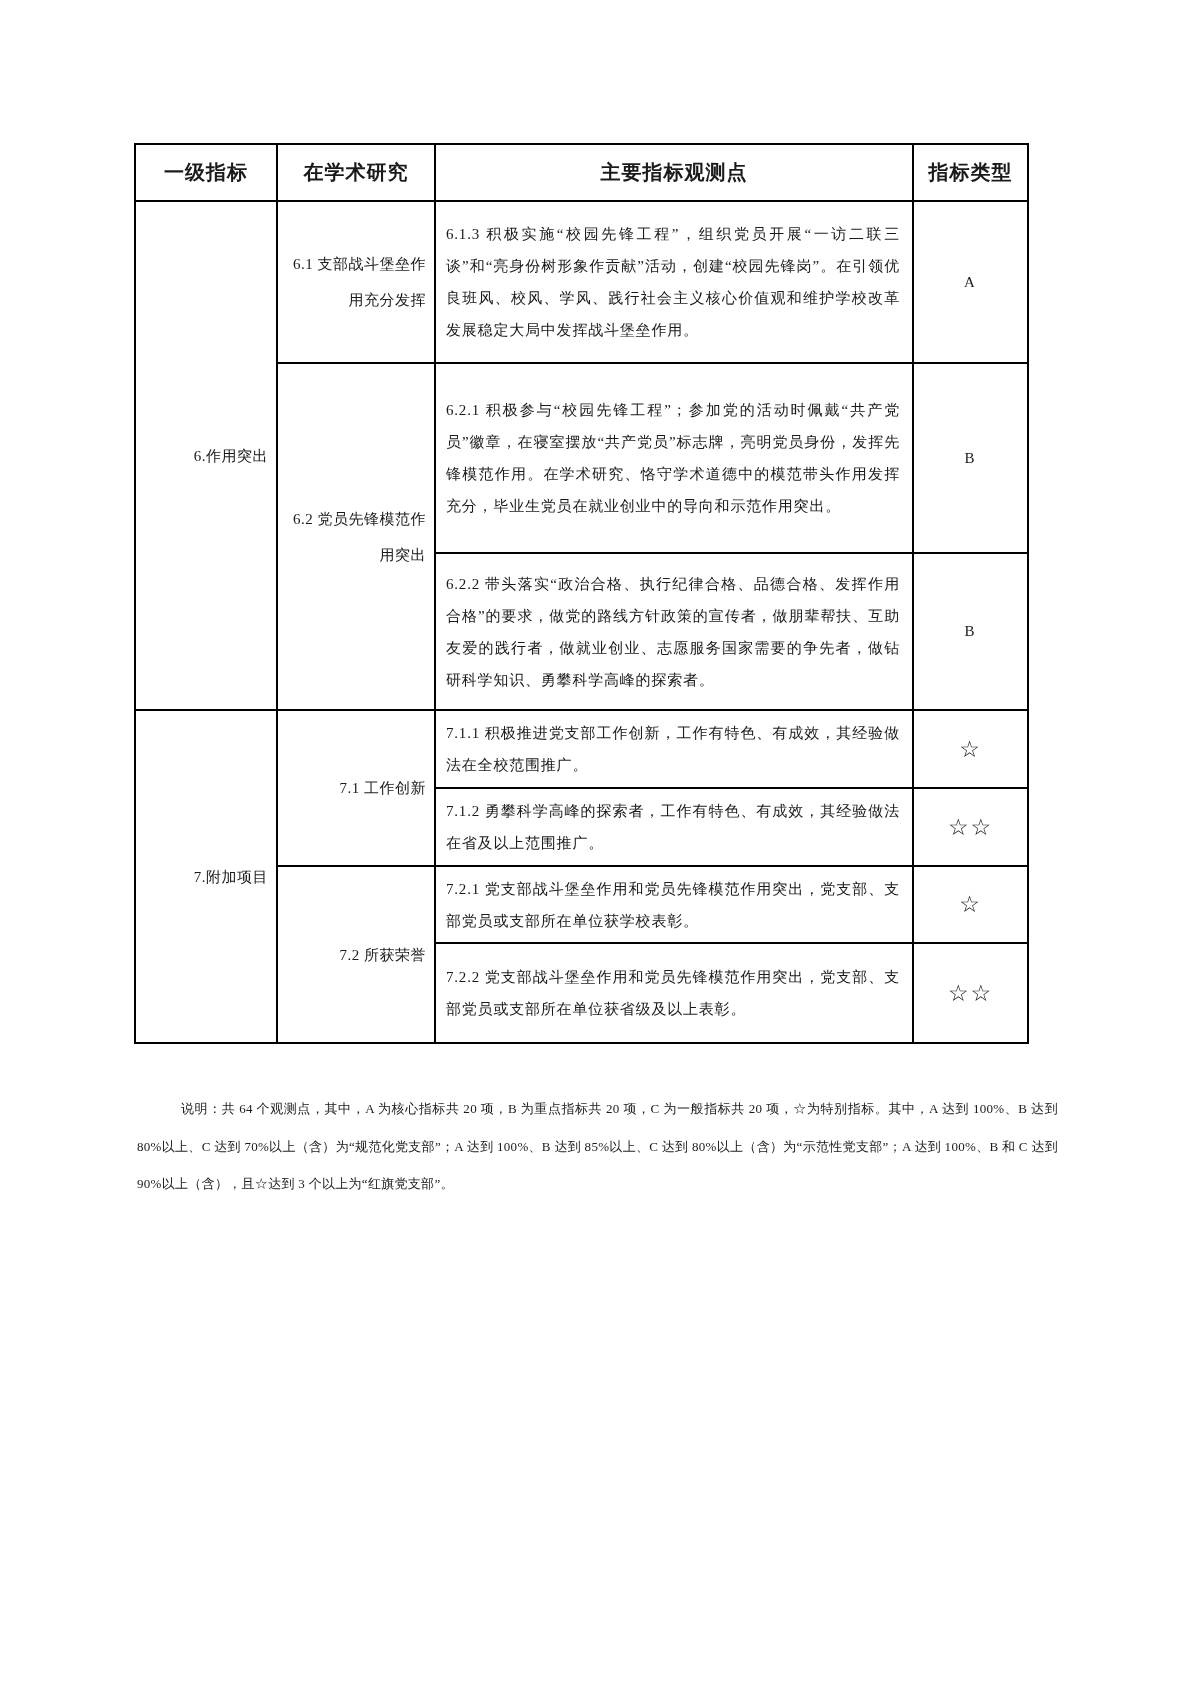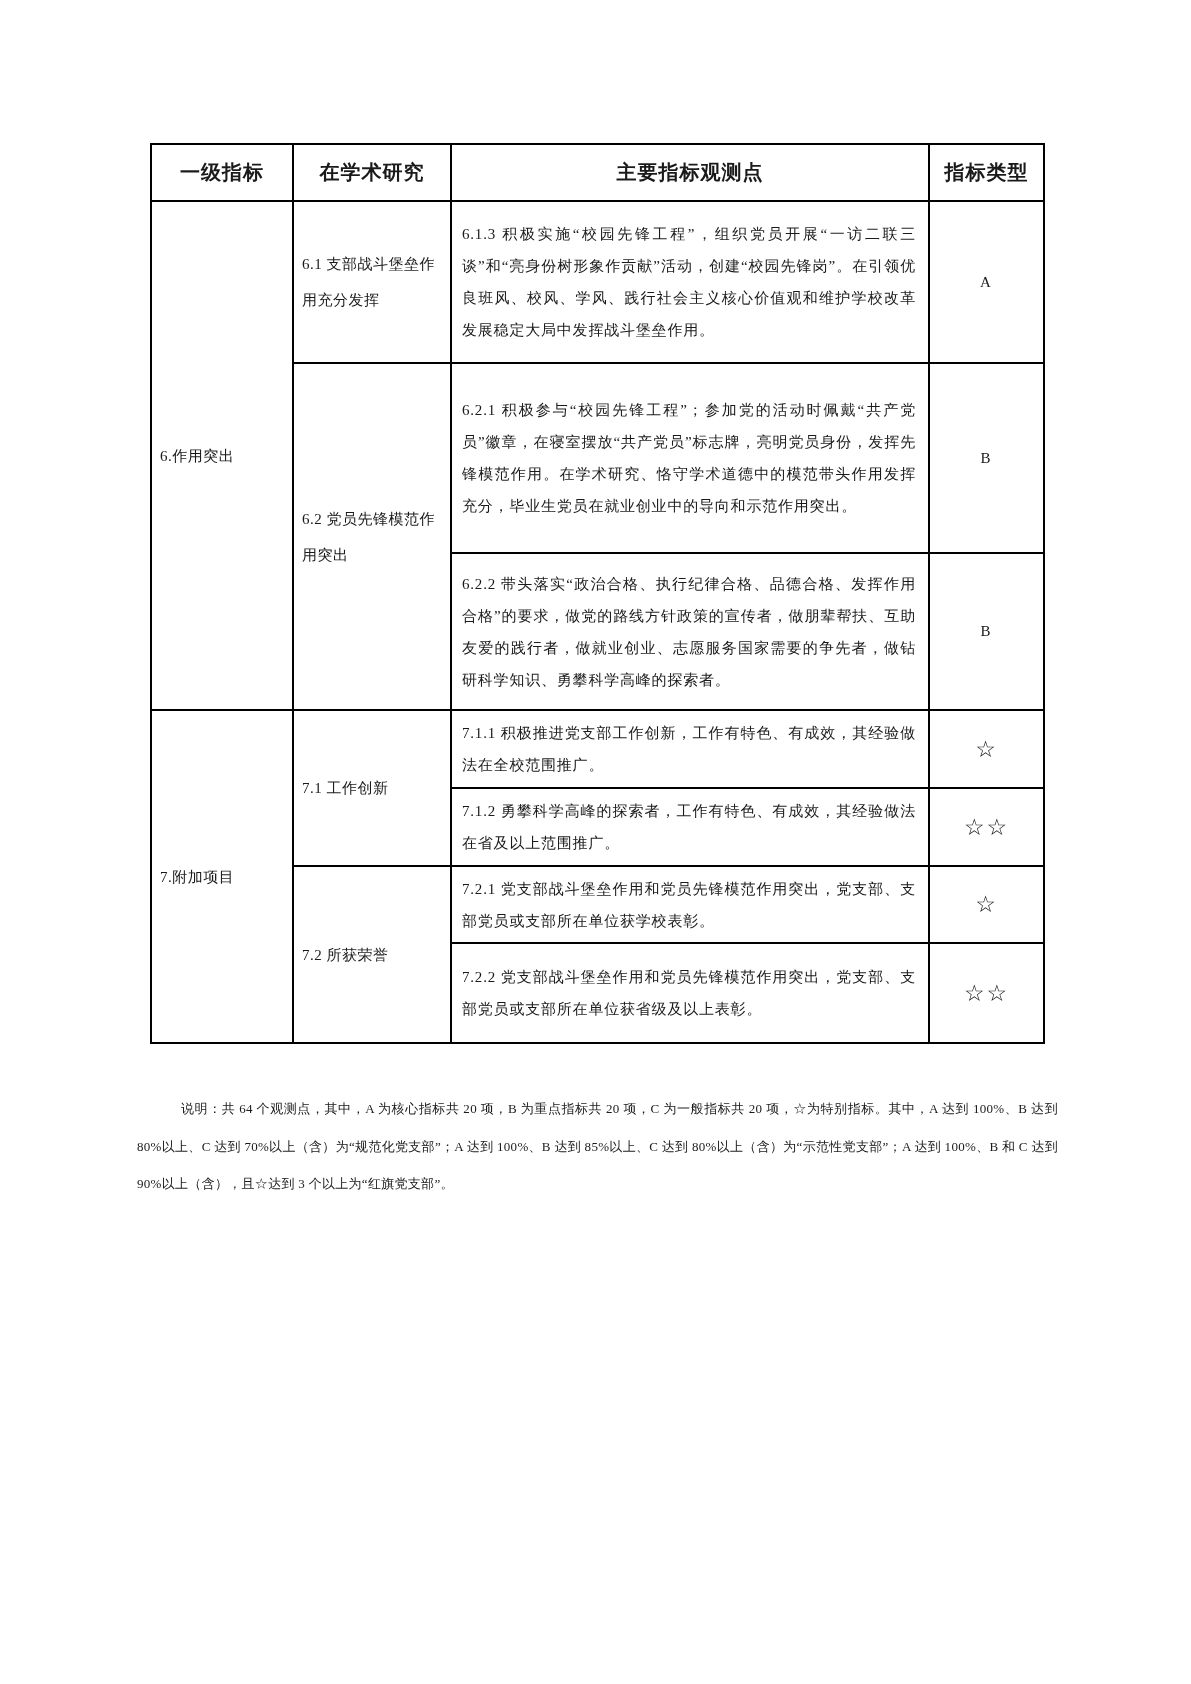--- a/index.html
+++ b/index.html
@@ -14,21 +14,21 @@
   .page {
     position: absolute;
     left: 0; top: 0;
     width: 1191px;
     height: 1684px;
     background: #ffffff;
     overflow: hidden;
   }
   table.indicator-table {
     position: absolute;
-    left: 150px;
+    left: 134px;
     top: 143px;
     width: 893px;
     border-collapse: collapse;
     table-layout: fixed;
   }
   .indicator-table th,
   .indicator-table td {
     border: 2px solid #000000;
     vertical-align: middle;
     font-size: 15px;
@@ -36,21 +36,21 @@
   }
   .indicator-table th {
     font-family: "Liberation Sans", sans-serif;
     font-weight: bold;
     text-align: center;
     height: 57px;
     font-size: 20px;
     letter-spacing: 1px;
   }
   td.c-l1, td.c-l2 {
-    text-align: left;
+    text-align: right;
     line-height: 36px;
     padding: 4px 8px;
     letter-spacing: 0.5px;
   }
   td.c-obs {
     text-align: justify;
     line-height: 32px;
     padding: 4px 12px 4px 10px;
     letter-spacing: 0.8px;
   }

